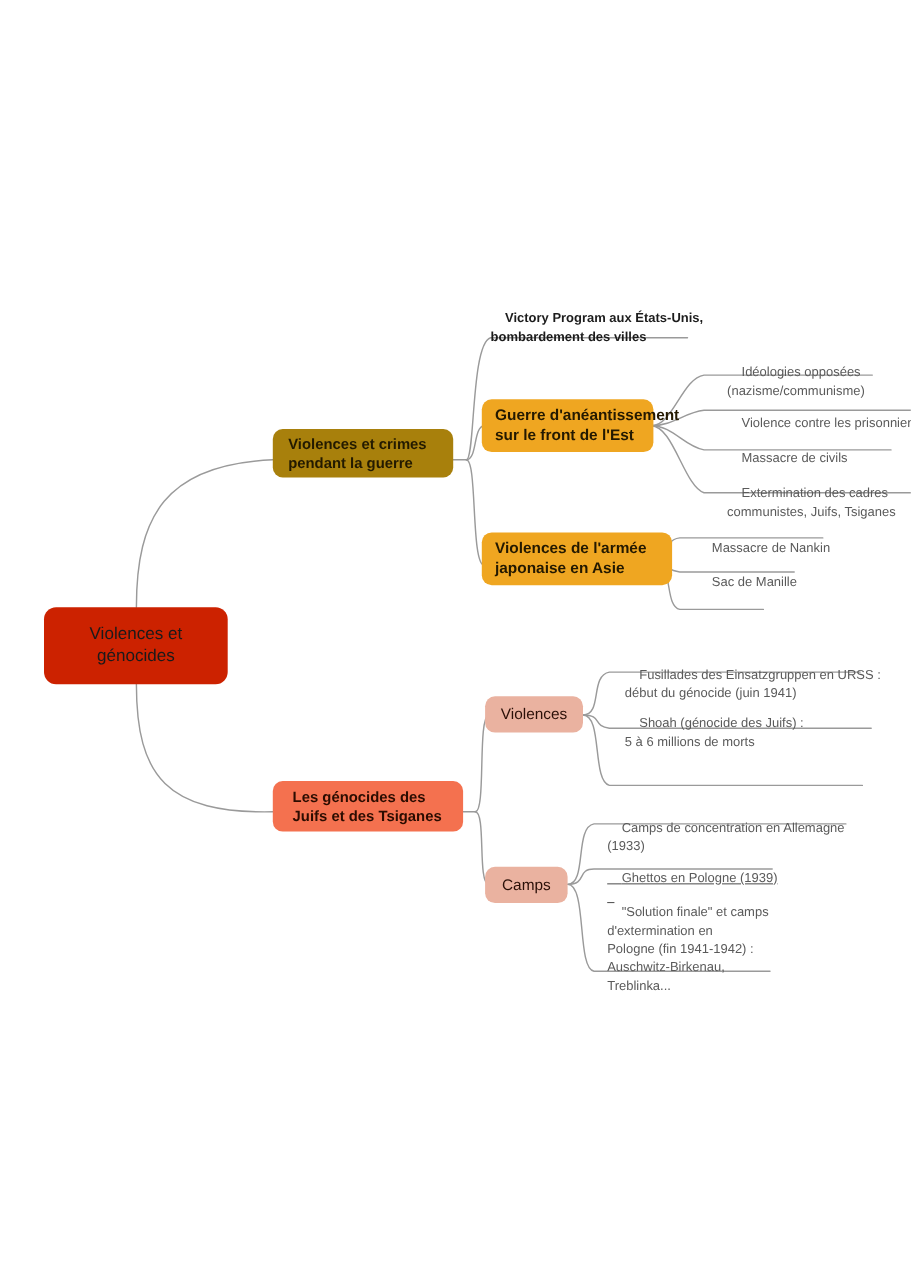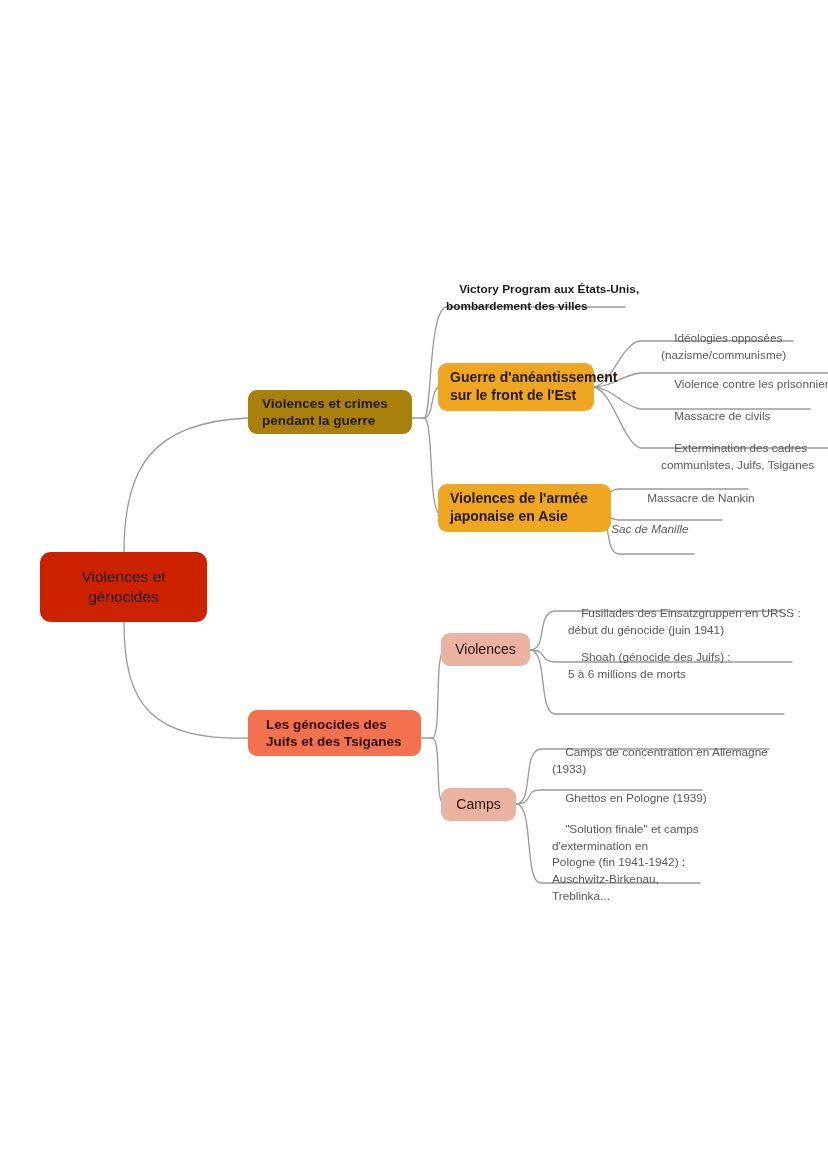--- a/index.html
+++ b/index.html
@@ -166,21 +166,21 @@
   </div>
 
   <div class="node node-sub-gold" style="left:438px; top:484px; width:173px; height:48px;">
     <span>Violences de l'armée
 japonaise en Asie</span>
   </div>
 
   <div class="leaf" style="left:628px; top:473px; width:170px;">
     <span>Massacre de Nankin</span>
   </div>
-  <div class="leaf" style="left:592px; top:504px; width:170px;font-style:italic;">
+  <div class="leaf" style="left:628px; top:504px; width:170px;">
     <span>Sac de Manille</span>
   </div>
 
   <div class="node node-branch-b" style="left:248px; top:710px; width:173px; height:46px;">
     <span>Les génocides des
 Juifs et des Tsiganes</span>
   </div>
 
   <div class="node node-sub-rose" style="left:441px; top:633px; width:89px; height:33px;">
     <span>Violences</span>
@@ -196,21 +196,21 @@
   </div>
 
   <div class="node node-sub-rose" style="left:441px; top:788px; width:75px; height:33px;">
     <span>Camps</span>
   </div>
 
   <div class="leaf" style="left:546px; top:727px; width:232px;">
     <span>Camps de concentration en Allemagne
 (1933)</span>
   </div>
-  <div class="leaf" style="left:546px; top:773px; width:215px;">
+  <div class="leaf" style="left:546px; top:773px; width:215px;text-decoration:underline;">
     <span>Ghettos en Pologne (1939)</span>
   </div>
   <div class="leaf" style="left:546px; top:804px; width:200px;">
     <span>"Solution finale" et camps
 d'extermination en
 Pologne (fin 1941-1942) :
 Auschwitz-Birkenau,
 Treblinka...</span>
   </div>
 

